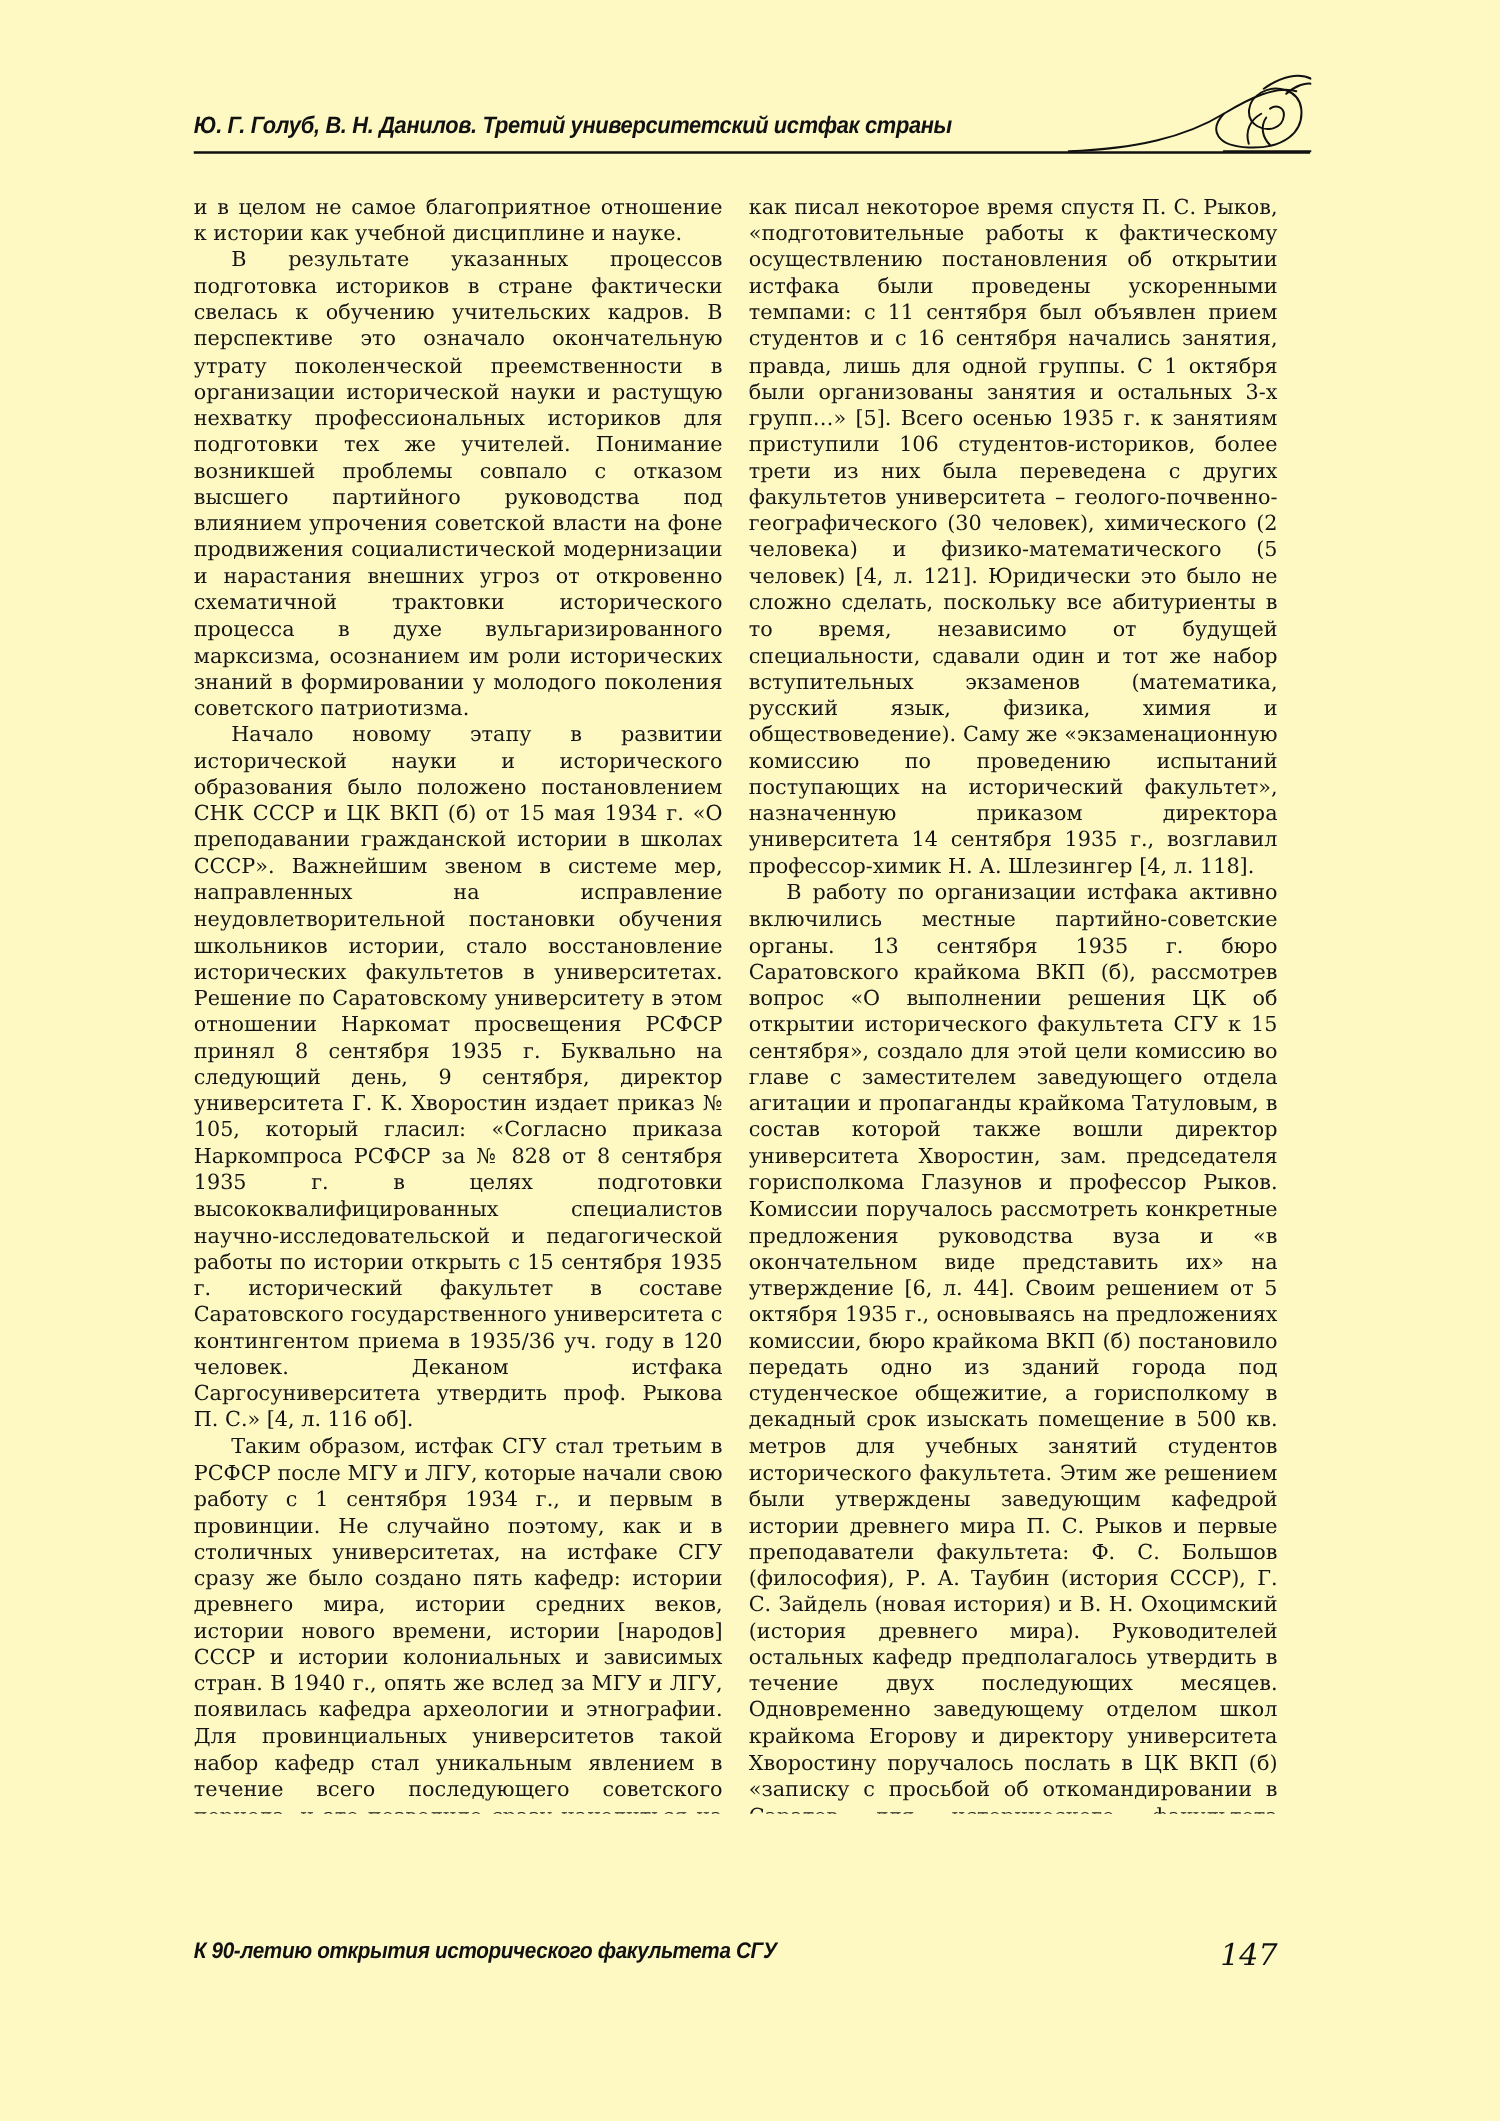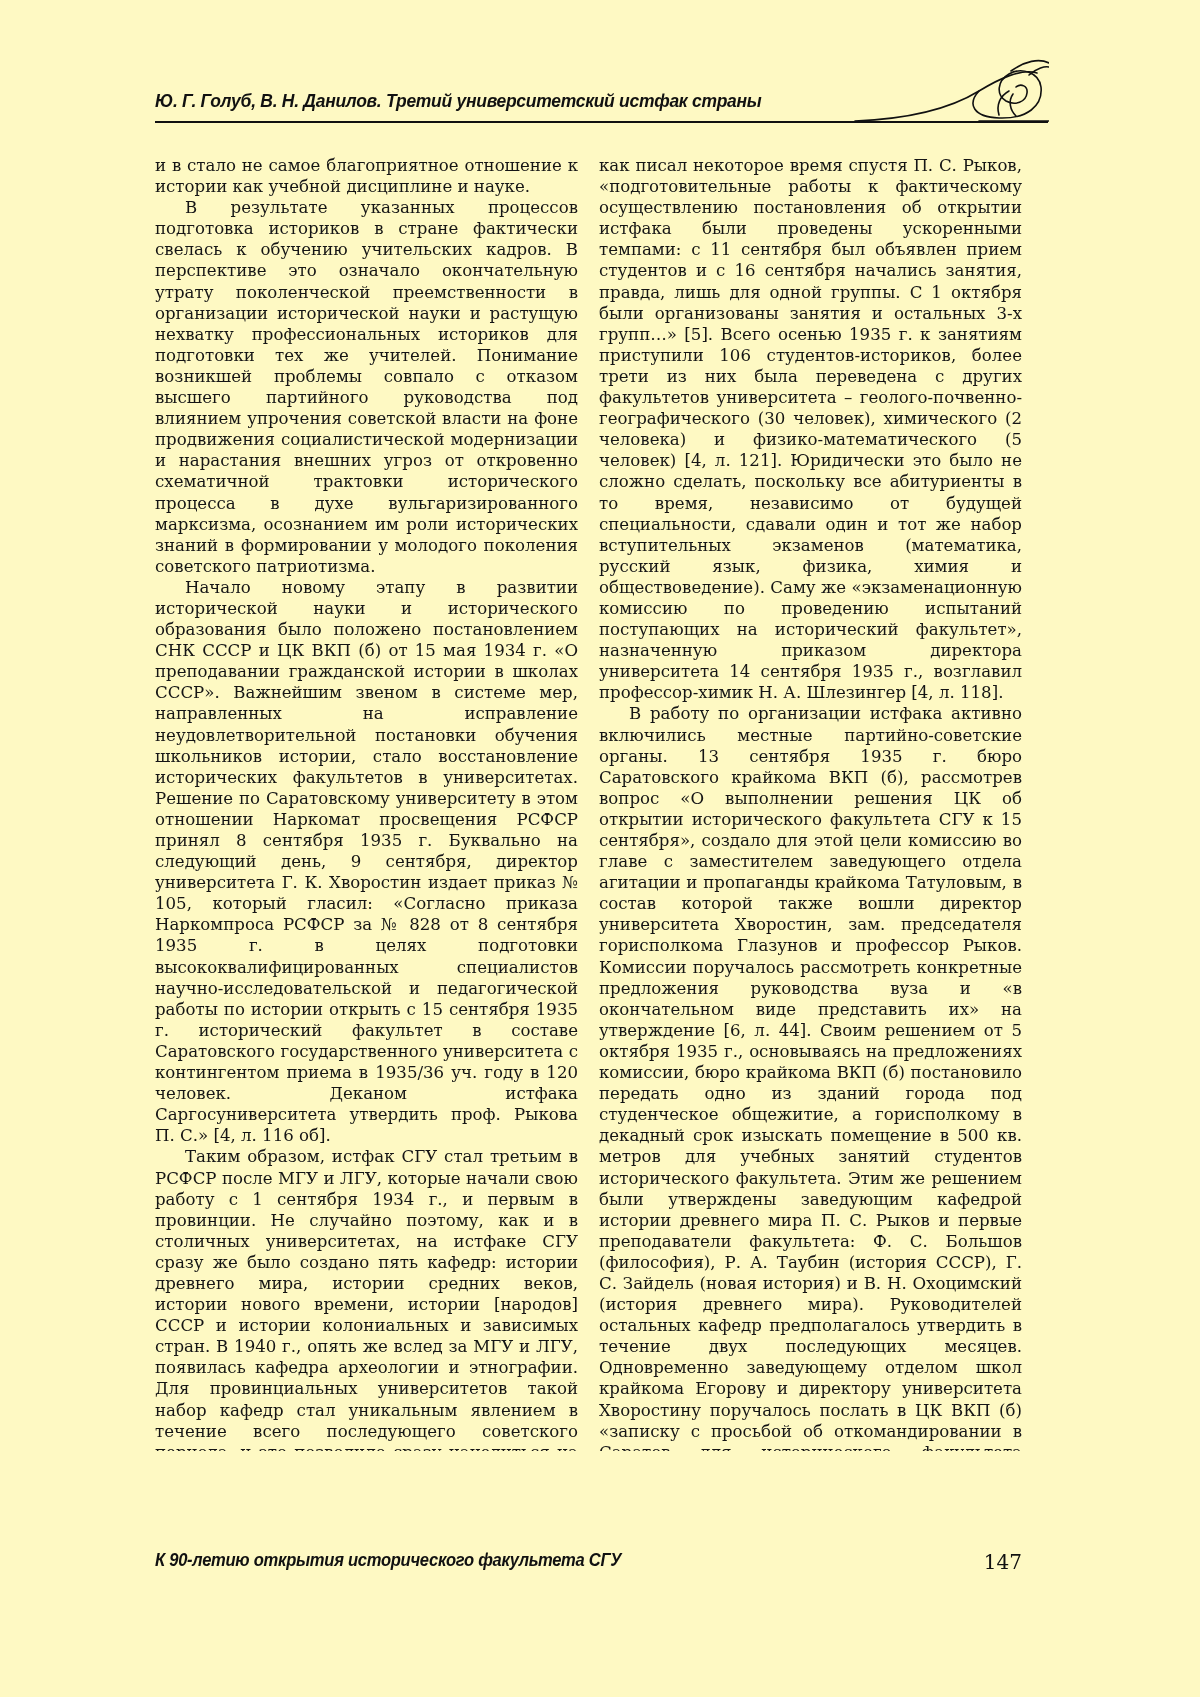--- a/index.html
+++ b/index.html
@@ -87,21 +87,22 @@
     color: #111;
     transform: scaleX(0.92);
     transform-origin: left center;
     white-space: nowrap;
   }
   .page-number {
     position: absolute;
     right: 178px;
     top: 1550px;
     font-family: "DejaVu Serif", "Liberation Serif", serif;
-    font-size: 20px;
+    font-style: italic;
+    font-size: 24px;
     color: #111;
     text-align: center;
   }
 </style>
 </head>
 <body>
 
 <div class="page">
 
   <div class="running-head">Ю. Г. Голуб, В. Н. Данилов.  Третий университетский истфак страны</div>
@@ -113,21 +114,21 @@
     <path d="M126 33 C 114 46 120 59 146 60 C 174 61 190 48 188 29 C 186 14 168 9 156 16 C 144 23 143 37 153 43 C 162 48 173 44 174 35 C 175 28 168 25 163 29"></path>
     <path d="M146 57 C 143 47 147 38 156 33"></path>
     <path d="M163 58 C 157 52 155 43 160 36"></path>
     <path d="M158 13 C 172 3 186 0 196 5"></path>
     <path d="M176 17 C 184 10 192 8 196 9"></path>
     <path d="M126 63 L 196 63"></path>
   </svg>
 
   <main class="text-block">
     <div class="col">
-      <p class="cont">и в стало не самое благоприятное отношение к истории как учебной дисциплине и науке.</p>
+      <p class="cont">и в целом не самое благоприятное отношение к истории как учебной дисциплине и науке.</p>
       <p>В результате указанных процессов подготовка историков в стране фактически свелась к обучению учительских кадров. В перспективе это означало окончательную утрату поколенческой преемственности в организации исторической науки и растущую нехватку профессиональных историков для подготовки тех же учителей. Понимание возникшей проблемы совпало с отказом высшего партийного руководства под влиянием упрочения советской власти на фоне продвижения социалистической модернизации и нарастания внешних угроз от откровенно схематичной трактовки исторического процесса в духе вульгаризированного марксизма, осознанием им роли исторических знаний в формировании у молодого поколения советского патриотизма.</p>
       <p>Начало новому этапу в развитии исторической науки и исторического образования было положено постановлением СНК СССР и ЦК ВКП (б) от 15 мая 1934 г. «О преподавании гражданской истории в школах СССР». Важнейшим звеном в системе мер, направленных на исправление неудовлетворительной постановки обучения школьников истории, стало восстановление исторических факультетов в университетах. Решение по Саратовскому университету в этом отношении Наркомат просвещения РСФСР принял 8 сентября 1935 г. Буквально на следующий день, 9 сентября, директор университета Г. К. Хворостин издает приказ № 105, который гласил: «Согласно приказа Наркомпроса РСФСР за № 828 от 8 сентября 1935 г. в целях подготовки высококвалифицированных специалистов научно-исследовательской и педагогической работы по истории открыть с 15 сентября 1935 г. исторический факультет в составе Саратовского государственного университета с контингентом приема в 1935/36 уч. году в 120 человек. Деканом истфака Саргосуниверситета утвердить проф. Рыкова П. С.» [4, л. 116 об].</p>
       <p>Таким образом, истфак СГУ стал третьим в РСФСР после МГУ и ЛГУ, которые начали свою работу с 1 сентября 1934 г., и первым в провинции. Не случайно поэтому, как и в столичных университетах, на истфаке СГУ сразу же было создано пять кафедр: истории древнего мира, истории средних веков, истории нового времени, истории [народов] СССР и истории колониальных и зависимых стран. В 1940 г., опять же вслед за МГУ и ЛГУ, появилась кафедра археологии и этнографии. Для провинциальных университетов такой набор кафедр стал уникальным явлением в течение всего последующего советского периода, и это позволило сразу нацелиться на научные исследования практически по всему спектру исторических проблем и организовать полноценную подготовку специалистов-историков.</p>
 
     </div>
     <div class="col">
       <p class="cont">как писал некоторое время спустя П. С. Рыков, «подготовительные работы к фактическому осуществлению постановления об открытии истфака были проведены ускоренными темпами: с 11 сентября был объявлен прием студентов и с 16 сентября начались занятия, правда, лишь для одной группы. С 1 октября были организованы занятия и остальных 3-х групп…» [5]. Всего осенью 1935 г. к занятиям приступили 106 студентов-историков, более трети из них была переведена с других факультетов университета – геолого-почвенно-географического (30 человек), химического (2 человека) и физико-математического (5 человек) [4, л. 121]. Юридически это было не сложно сделать, поскольку все абитуриенты в то время, независимо от будущей специальности, сдавали один и тот же набор вступительных экзаменов (математика, русский язык, физика, химия и обществоведение). Саму же «экзаменационную комиссию по проведению испытаний поступающих на исторический факультет», назначенную приказом директора университета 14 сентября 1935 г., возглавил профессор-химик Н. А. Шлезингер [4, л. 118].</p>
       <p>В работу по организации истфака активно включились местные партийно-советские органы. 13 сентября 1935 г. бюро Саратовского крайкома ВКП (б), рассмотрев вопрос «О выполнении решения ЦК об открытии исторического факультета СГУ к 15 сентября», создало для этой цели комиссию во главе с заместителем заведующего отдела агитации и пропаганды крайкома Татуловым, в состав которой также вошли директор университета Хворостин, зам. председателя горисполкома Глазунов и профессор Рыков. Комиссии поручалось рассмотреть конкретные предложения руководства вуза и «в окончательном виде представить их» на утверждение [6, л. 44]. Своим решением от 5 октября 1935 г., основываясь на предложениях комиссии, бюро крайкома ВКП (б) постановило передать одно из зданий города под студенческое общежитие, а горисполкому в декадный срок изыскать помещение в 500 кв. метров для учебных занятий студентов исторического факультета. Этим же решением были утверждены заведующим кафедрой истории древнего мира П. С. Рыков и первые преподаватели факультета: Ф. С. Большов (философия), Р. А. Таубин (история СССР), Г. С. Зайдель (новая история) и В. Н. Охоцимский (история древнего мира). Руководителей остальных кафедр предполагалось утвердить в течение двух последующих месяцев. Одновременно заведующему отделом школ крайкома Егорову и директору университета Хворостину поручалось послать в ЦК ВКП (б) «записку с просьбой об откомандировании в Саратов для исторического факультета преподавателей исторических дисциплин» [6, л. 98 об]. Не дожидаясь их прибытия, в октябре 1935 г. к работе на историческом</p>
     </div>
   </main>

